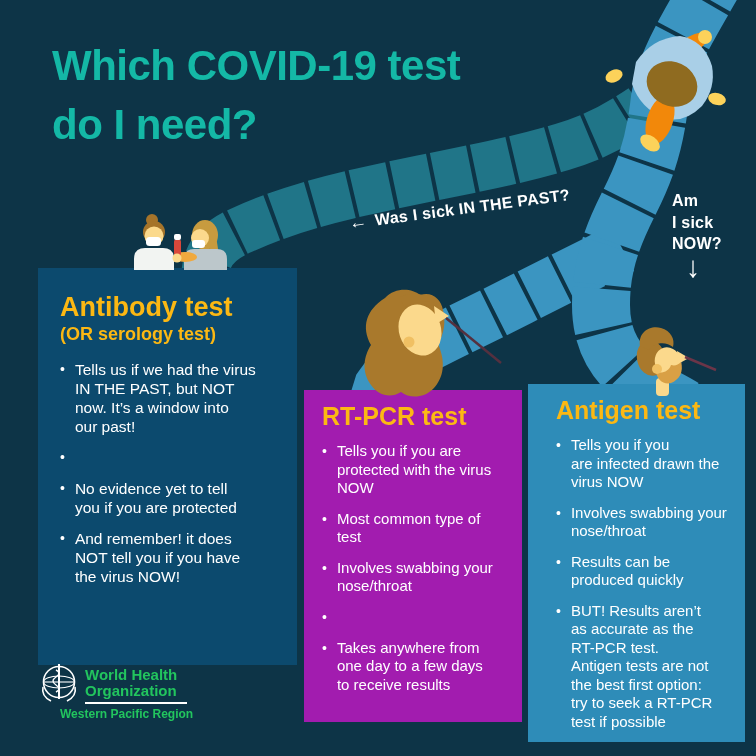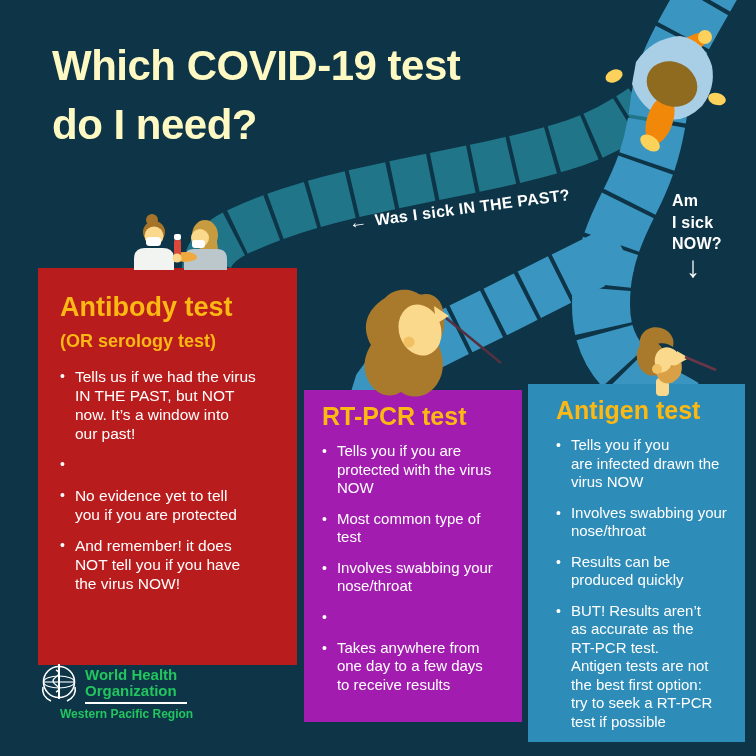--- a/index.html
+++ b/index.html
@@ -4,44 +4,44 @@
 <style>
   html,body{margin:0;padding:0;background:#0d3447;}
   .canvas{
     position:relative;width:756px;height:756px;overflow:hidden;
     background:#0d3447;font-family:"Liberation Sans",sans-serif;
     -webkit-font-smoothing:antialiased;
   }
   .layer{position:absolute;inset:0;pointer-events:none;}
 
   
-  .title{position:absolute;left:52px;top:36px;color:#fef9c3;font-weight:700;
+  .title{position:absolute;left:52px;top:36px;color:#14b8a6;font-weight:700;
          font-size:42px;line-height:59px;letter-spacing:-0.5px;}
 
   
   .q-past{position:absolute;left:349px;top:213px;color:#ffffff;font-weight:700;
           font-size:16px;transform:rotate(-7.5deg);transform-origin:0 50%;
           white-space:nowrap;letter-spacing:0.3px;}
   .q-past .arrow{margin-right:8px;font-size:18px;}
   .q-now{position:absolute;left:672px;top:190px;color:#ffffff;font-weight:700;
          font-size:16px;line-height:21.5px;letter-spacing:0.2px;}
   .q-now-arrow{position:absolute;left:686px;top:252px;color:#ffffff;
                font-size:28px;font-weight:400;transform:scaleY(1.05);}
 
   
   .panel{position:absolute;box-sizing:border-box;color:#ffffff;}
-  .panel-antibody{left:38px;top:268px;width:259px;height:397px;background:#b91c1c;
+  .panel-antibody{left:38px;top:268px;width:259px;height:397px;background:#0c4a6e;
                   padding:25px 0 0 22px;}
   .panel-rtpcr{left:304px;top:390px;width:218px;height:332px;background:#a21caf;
                padding:13px 12px 0 18px;}
   .panel-antigen{left:528px;top:384px;width:217px;height:358px;background:#2e8cb8;
                  padding:13px 12px 0 28px;}
   .panel-title{margin:0;color:#fcb813;font-weight:700;font-size:27px;line-height:1.05;}
   .panel-rtpcr .panel-title,.panel-antigen .panel-title{font-size:25px;}
-  .panel-subtitle{color:#fcb813;font-weight:700;font-size:18px;margin-top:10px;}
+  .panel-subtitle{color:#fcb813;font-weight:700;font-size:18px;margin-top:3px;}
   .bullets{margin-top:15px;}
   .panel-rtpcr .bullets,.panel-antigen .bullets{margin-top:13px;}
   .bullet{display:flex;gap:10px;margin-bottom:12px;}
   .dot{flex:0 0 auto;font-size:14px;line-height:19px;}
   .bullet-text{white-space:pre-line;font-size:15.5px;line-height:19px;font-weight:400;}
   .panel-rtpcr .bullet-text,.panel-antigen .bullet-text{font-size:15px;line-height:18.5px;}
 
   
   .footer{position:absolute;left:40px;top:656px;width:230px;height:75px;color:#22c55e;}
   .who-emblem{position:absolute;left:0;top:7px;}

